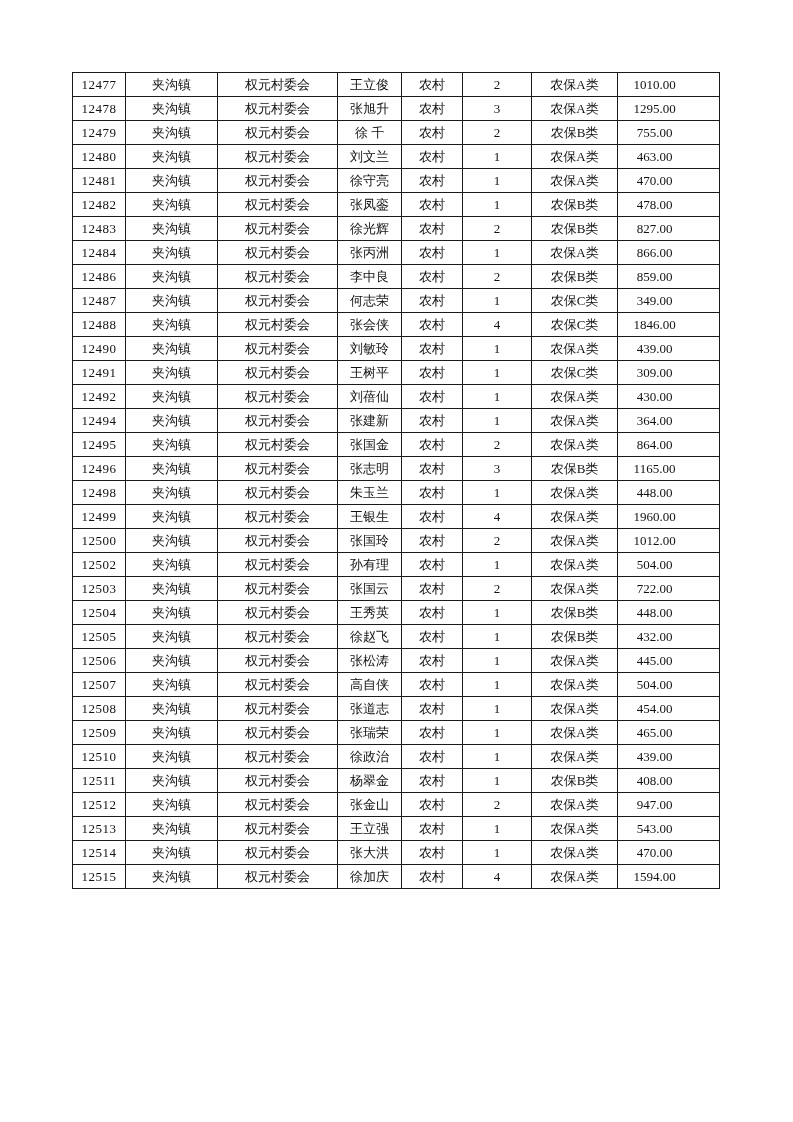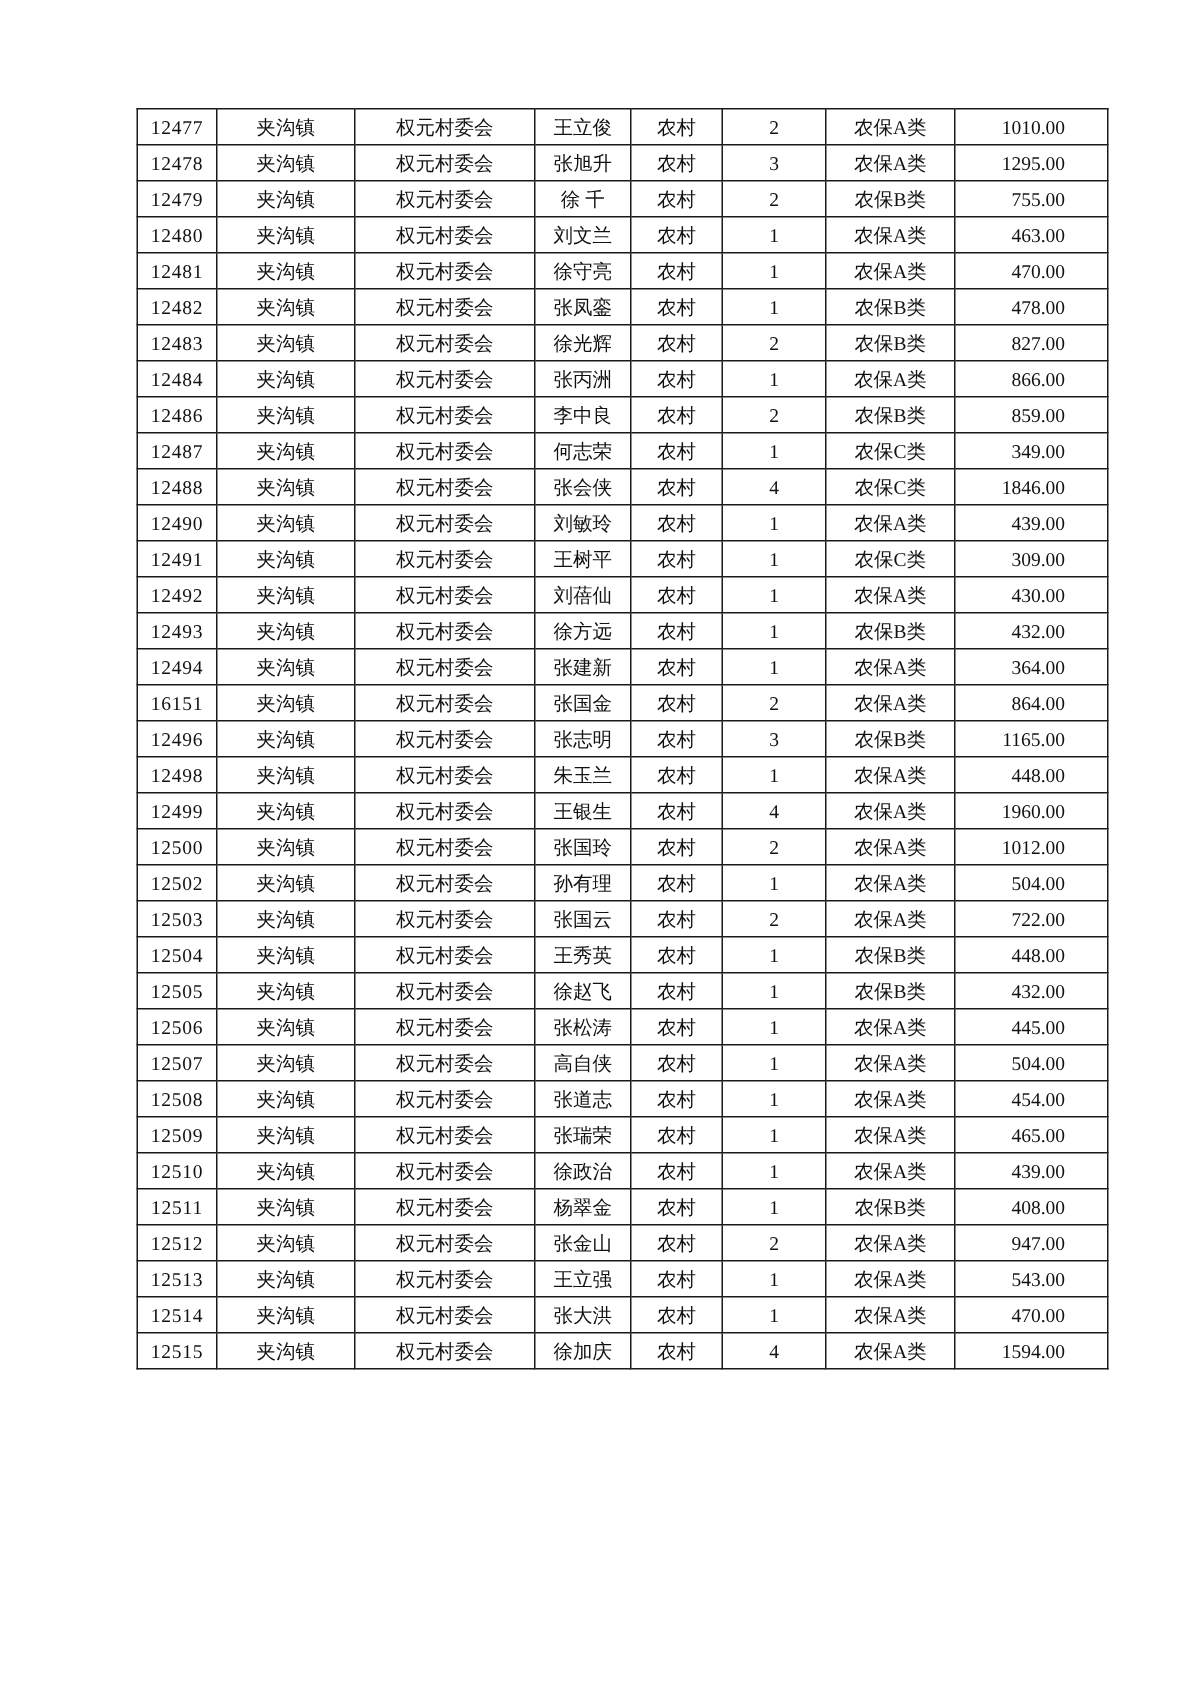--- a/index.html
+++ b/index.html
@@ -11,41 +11,40 @@
   }
   .page {
     position: relative;
     width: 793px;
     height: 1122px;
     background: #ffffff;
     overflow: hidden;
   }
   .table-wrap {
     position: absolute;
-    left: 79px;
+    left: 60px;
     top: 72px;
     padding-left: 12px;
   }
   table.roster {
     border-collapse: collapse;
     table-layout: fixed;
   }
   table.roster td {
     border: 1px solid #1a1a1a;
     height: 24px;
     padding: 0;
     font-size: 13px;
     color: #111111;
     text-align: center;
     vertical-align: middle;
     white-space: nowrap;
     overflow: hidden;
   }
   table.roster td.col-amount {
-    text-align: right;
     padding-right: 28px;
   }
   table.roster td.col-id {
     letter-spacing: 0.5px;
   }
 </style>
 </head>
 <body>
 
 <div class="page">
@@ -196,41 +195,31 @@
             <td class="col-id">12492</td>
             <td class="col-town">夹沟镇</td>
             <td class="col-village">权元村委会</td>
             <td class="col-name">刘蓓仙</td>
             <td class="col-residence">农村</td>
             <td class="col-count">1</td>
             <td class="col-category">农保A类</td>
             <td class="col-amount">430.00</td>
           </tr>
           <tr>
-            <td class="col-id">12493</td>
-            <td class="col-town">夹沟镇</td>
-            <td class="col-village">权元村委会</td>
-            <td class="col-name">徐方远</td>
-            <td class="col-residence">农村</td>
-            <td class="col-count">1</td>
-            <td class="col-category">农保B类</td>
-            <td class="col-amount">432.00</td>
-          </tr>
-          <tr>
             <td class="col-id">12494</td>
             <td class="col-town">夹沟镇</td>
             <td class="col-village">权元村委会</td>
             <td class="col-name">张建新</td>
             <td class="col-residence">农村</td>
             <td class="col-count">1</td>
             <td class="col-category">农保A类</td>
             <td class="col-amount">364.00</td>
           </tr>
           <tr>
-            <td class="col-id">16151</td>
+            <td class="col-id">12495</td>
             <td class="col-town">夹沟镇</td>
             <td class="col-village">权元村委会</td>
             <td class="col-name">张国金</td>
             <td class="col-residence">农村</td>
             <td class="col-count">2</td>
             <td class="col-category">农保A类</td>
             <td class="col-amount">864.00</td>
           </tr>
           <tr>
             <td class="col-id">12496</td>

